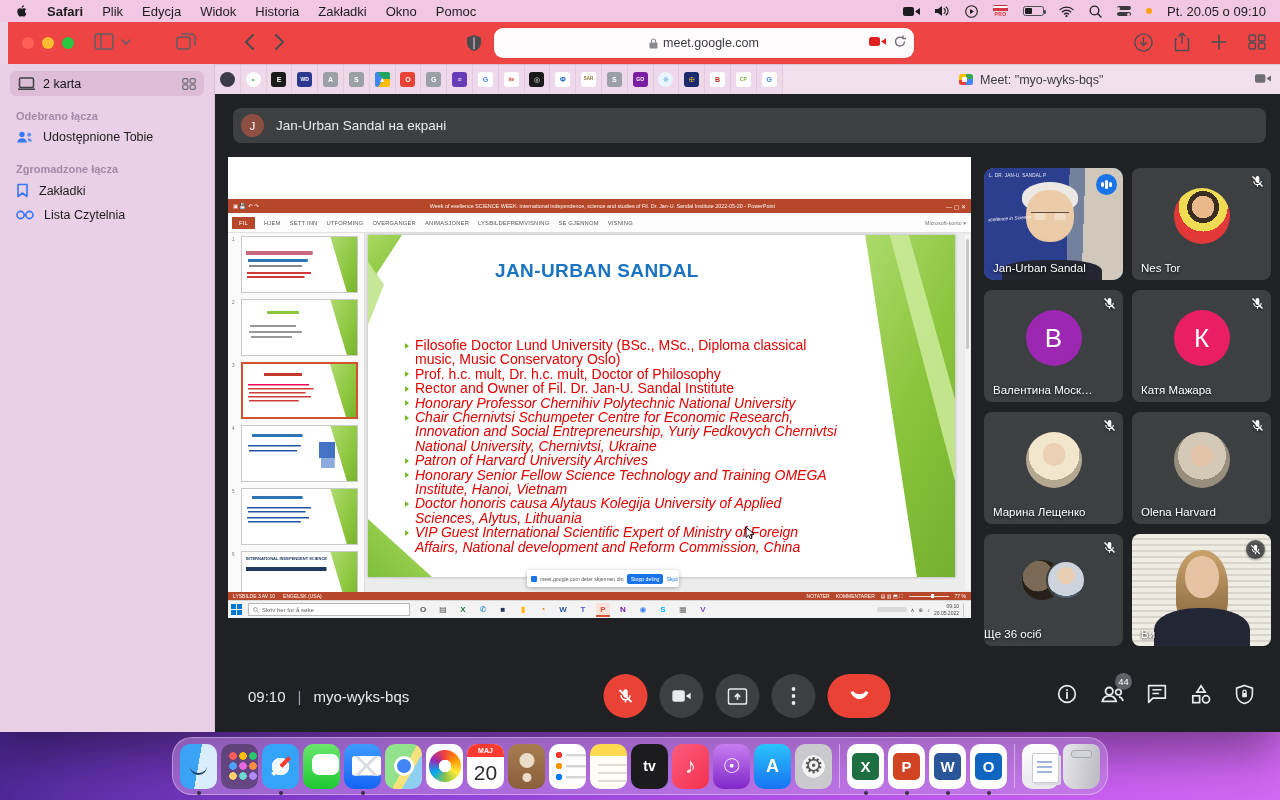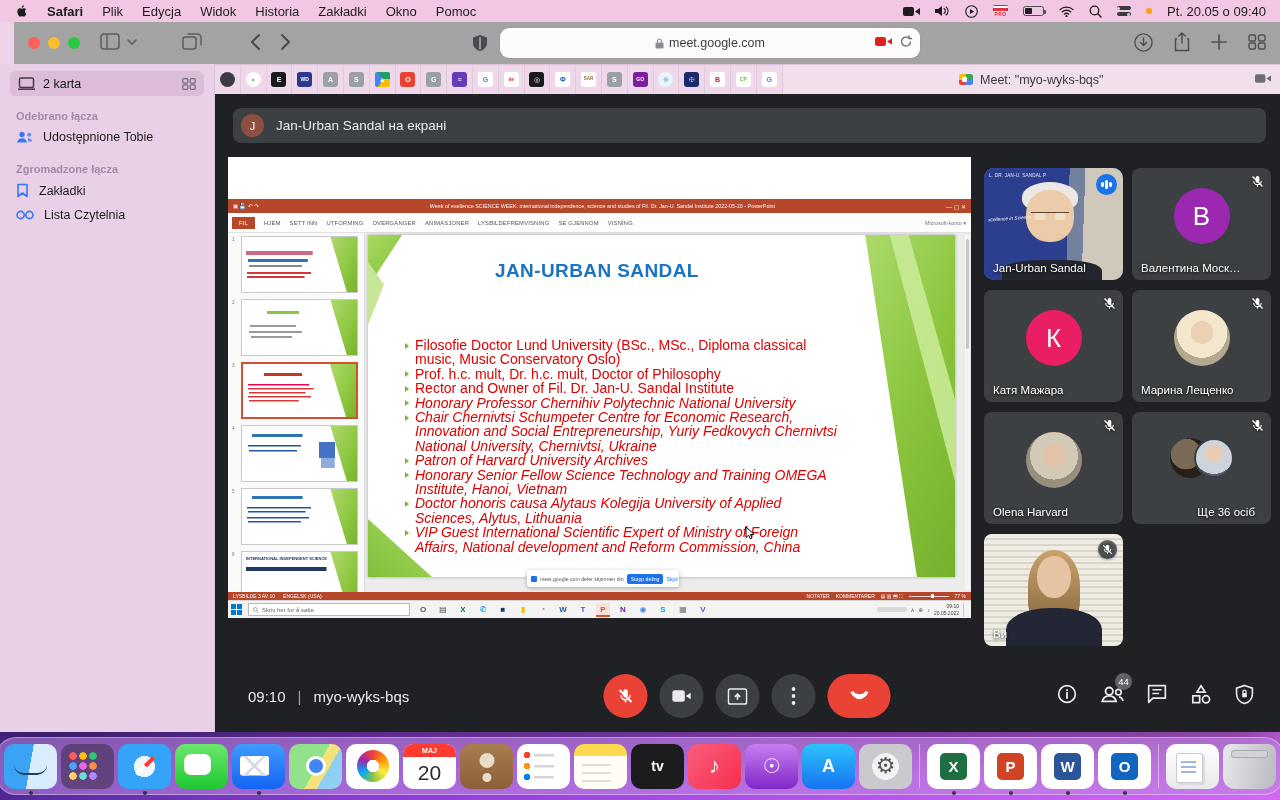--- a/index.html
+++ b/index.html
@@ -25,21 +25,21 @@
   .batt i{position:absolute;left:1px;top:1px;bottom:1px;width:7px;background:#1d1d1f;border-radius:1px;}
   .cc-toggles{width:14px;height:11px;display:flex;flex-direction:column;gap:2px;justify-content:center;}
   .cc-toggles i{height:4px;border-radius:2px;background:#3a3a3f;position:relative;}
   .cc-toggles i::after{content:"";position:absolute;width:3px;height:3px;border-radius:50%;background:#f2c7e3;top:.5px;}
   .cc-toggles i:first-child::after{left:.5px}.cc-toggles i:last-child::after{right:.5px}
   .mb-dot{width:6px;height:6px;border-radius:50%;background:#ff9f0a;}
   .mb-clock{font-size:13px;}
 
   
   .swindow{position:absolute;top:22px;left:0;width:1280px;height:710px;background:#ecd3e8;box-shadow:0 18px 50px rgba(0,0,0,.45);}
-  .toolbar{position:absolute;top:0;left:14px;right:0;height:42px;background:#a3a3a3;}
+  .toolbar{position:absolute;top:0;left:8px;right:0;height:42px;background:#ef4444;}
   .traffic{position:absolute;left:14px;top:15px;display:flex;gap:8px;}
   .tl{width:12px;height:12px;border-radius:50%;}
   .tl.r{background:#ff5f57}.tl.y{background:#febc2e}.tl.g{background:#28c840}
   .tb-ic-btn{position:absolute;top:11px;color:#5d5d64;}
   .addressbar{position:absolute;left:486px;top:6px;width:420px;height:30px;background:#fefbfd;border-radius:9px;
     box-shadow:0 0 0 .5px rgba(0,0,0,.08);display:flex;align-items:center;justify-content:center;gap:5px;font-size:12.5px;color:#3c3c40;}
   .addressbar .right-inline{position:absolute;right:8px;top:7px;display:flex;gap:8px;align-items:center;}
   .tb-right{position:absolute;right:14px;top:10px;display:flex;gap:21px;align-items:center;color:#4d4d54;}
 
   
@@ -174,21 +174,21 @@
   .style-marina .avatar-photo{background:radial-gradient(circle at 50% 40%,#ecd0b4 0 26%,#f2e6cc 26% 58%,#b5a890 58% 100%);}
   .style-olena .avatar-photo{background:radial-gradient(circle at 50% 42%,#e3c3a8 0 26%,#d4c9b6 26% 56%,#978e7e 56% 100%);}
   
   .kind-initial .avatar-letter{display:flex;position:absolute;left:50%;top:20px;transform:translateX(-50%);width:56px;height:56px;border-radius:50%;
     align-items:center;justify-content:center;color:#fff;font-size:26px;}
   
   .kind-overflow .overflow-avatars{display:block;position:absolute;left:50%;top:26px;transform:translateX(-50%);width:64px;height:42px;}
   .kind-overflow .overflow-avatars i{position:absolute;width:40px;height:40px;border-radius:50%;}
   .kind-overflow .ov1{left:0;top:0;background:radial-gradient(circle at 40% 40%,#7a6a55 0 45%,#262019 46%);}
   .kind-overflow .ov2{right:0;top:0;border:2px solid #3c4043;background:radial-gradient(circle at 50% 38%,#e8cdb2 0 30%,#cdd4dc 31% 70%,#53616f 71%);}
-  .kind-overflow .tile-name{left:0;right:16px;text-align:right;padding-left:37px;}
+  .kind-overflow .tile-name{left:0;right:16px;text-align:left;}
   
   .kind-self .selfvideo{display:block;position:absolute;inset:0;background:repeating-linear-gradient(180deg,#efece4 0 4px,#d9d5ca 4px 6px);}
   .kind-self .micoff{background:rgba(32,33,36,.6);border-radius:50%;padding:3px;width:19px;height:19px;}
   .sv-hair{position:absolute;left:50%;top:16px;transform:translateX(-50%);width:52px;height:74px;border-radius:48% 48% 30% 30%;
     background:linear-gradient(#caa26b,#8a6a42);}
   .sv-head{position:absolute;left:50%;top:22px;transform:translateX(-50%);width:34px;height:42px;border-radius:48%;background:#e6c3a3;}
   .sv-body{position:absolute;left:50%;bottom:-10px;transform:translateX(-50%);width:96px;height:48px;border-radius:45% 45% 0 0;background:#232735;}
 
   
   .controls{position:absolute;left:0;right:0;bottom:0;height:72px;display:flex;align-items:center;}
@@ -199,21 +199,21 @@
   .cbtn.red{background:#ea4335;}
   .cbtn.wide{width:63px;border-radius:22px;}
   .ctl-right{position:absolute;right:26px;display:flex;gap:23px;align-items:center;}
   .ctl-right .ric{position:relative;color:#e8eaed;}
   .badge{position:absolute;top:-12px;right:-8px;min-width:17px;height:17px;border-radius:9px;background:#5f6368;color:#fff;
     font-size:9.5px;display:flex;align-items:center;justify-content:center;padding:0 2px;}
 
   
   .dock{position:absolute;left:50%;transform:translateX(-50%);bottom:5px;height:58px;border-radius:20px;
     background:rgba(193,139,226,.55);border:1px solid rgba(255,255,255,.35);display:flex;align-items:center;gap:4px;padding:0 7px;z-index:30;}
-  .dk{position:relative;width:53px;height:45px;border-radius:10px;display:flex;align-items:center;justify-content:center;}
+  .dk{position:relative;width:37px;height:45px;border-radius:10px;display:flex;align-items:center;justify-content:center;}
   .dk .dot{display:none;position:absolute;bottom:-6px;left:50%;transform:translateX(-50%);width:4px;height:4px;border-radius:50%;background:rgba(35,35,40,.85);}
   .dk.run .dot{display:block;}
   .dk-glyph{color:#fff;font-weight:700;font-size:18px;line-height:1;display:flex;align-items:center;justify-content:center;}
   .cal-top,.cal-day{display:none;}
   .dk-sep{width:1px;height:44px;background:rgba(255,255,255,.45);border-radius:0;margin:0 3px;flex:0 0 auto;align-self:center;}
   .d-finder{background:linear-gradient(100deg,#3ba3f6 49%,#d9edff 49%);}
   .d-finder::after{content:"";position:absolute;left:10px;right:10px;bottom:14px;height:10px;border-bottom:2.5px solid #1d3e66;border-radius:0 0 10px 10px;}
   .d-launchpad{background:rgba(70,52,88,.65);background-image:
     radial-gradient(circle 3.5px at 12px 12px,#ff5e57 0 3.5px,transparent 4px),radial-gradient(circle 3.5px at 22px 12px,#ffc107 0 3.5px,transparent 4px),radial-gradient(circle 3.5px at 32px 12px,#29c76f 0 3.5px,transparent 4px),
     radial-gradient(circle 3.5px at 12px 22px,#4aa3ff 0 3.5px,transparent 4px),radial-gradient(circle 3.5px at 22px 22px,#e86ae0 0 3.5px,transparent 4px),radial-gradient(circle 3.5px at 32px 22px,#ff8c42 0 3.5px,transparent 4px),
@@ -316,21 +316,21 @@
         </svg>
       <svg width="13" height="13" viewBox="0 0 13 13">
           <circle cx="5.5" cy="5.5" r="4.3" fill="none" stroke="#1d1d1f" stroke-width="1.3"></circle>
           <path d="M8.8 8.8 12 12" stroke="#1d1d1f" stroke-width="1.4" stroke-linecap="round"></path>
         </svg>
       <span class="cc-toggles">
           <i></i>
           <i></i>
         </span>
       <span class="mb-dot"></span>
-      <span class="mb-clock">Pt. 20.05 o 09:40</span>
+      <span class="mb-clock">Pt. 20.05 o 09:10</span>
     </div>
   </header>
 
   <section class="swindow">
     <div class="toolbar">
       <div class="traffic">
         <span class="tl r"></span>
         <span class="tl y"></span>
         <span class="tl g"></span>
       </div>
@@ -719,20 +719,32 @@
       <span class="vf-line1">L. DR. JAN-U. SANDAL P</span>
       <span class="vf-hair"></span>
       <span class="vf-head"></span>
       <span class="vf-glasses"></span>
       <span class="vf-body"></span>
       <span class="vf-line2">xcellence in Science</span>
     </span>
 
     <span class="tile-name">Jan-Urban Sandal</span>
   </div>
+          <div class="tile kind-photo style-nes">
+    <svg class="micoff" viewBox="0 0 24 24">
+              <path fill="#fff" d="M12 3a3 3 0 0 1 3 3v5a3 3 0 0 1-6 0V6a3 3 0 0 1 3-3z"></path>
+              <path d="M6 11a6 6 0 0 0 12 0" fill="none" stroke="#fff" stroke-width="1.8"></path>
+              <path d="M12 17v3.5" stroke="#fff" stroke-width="1.8"></path>
+              <path d="M4 4l16 16" stroke="#fff" stroke-width="2.2"></path>
+            </svg>
+
+    <span class="avatar-photo"></span>
+
+    <span class="tile-name">Nes Tor</span>
+  </div>
           <div class="tile kind-initial">
     <svg class="micoff" viewBox="0 0 24 24">
               <path fill="#fff" d="M12 3a3 3 0 0 1 3 3v5a3 3 0 0 1-6 0V6a3 3 0 0 1 3-3z"></path>
               <path d="M6 11a6 6 0 0 0 12 0" fill="none" stroke="#fff" stroke-width="1.8"></path>
               <path d="M12 17v3.5" stroke="#fff" stroke-width="1.8"></path>
               <path d="M4 4l16 16" stroke="#fff" stroke-width="2.2"></path>
             </svg>
 
     <span class="avatar-letter" style="background: rgb(156, 39, 176);">В</span>
 

